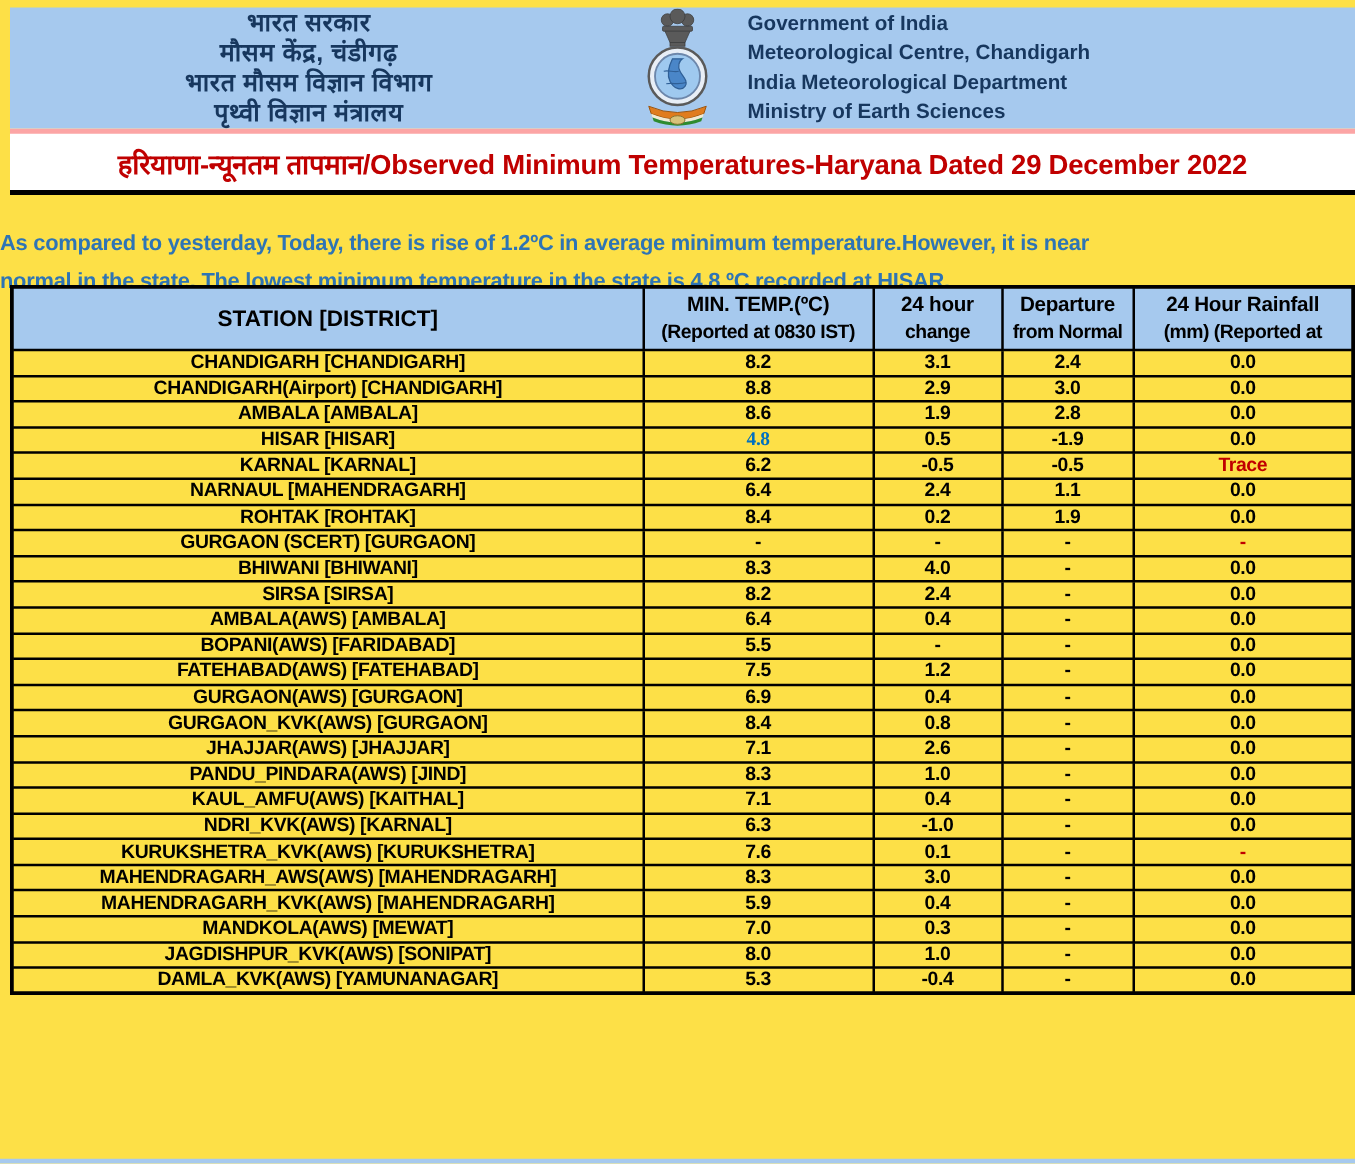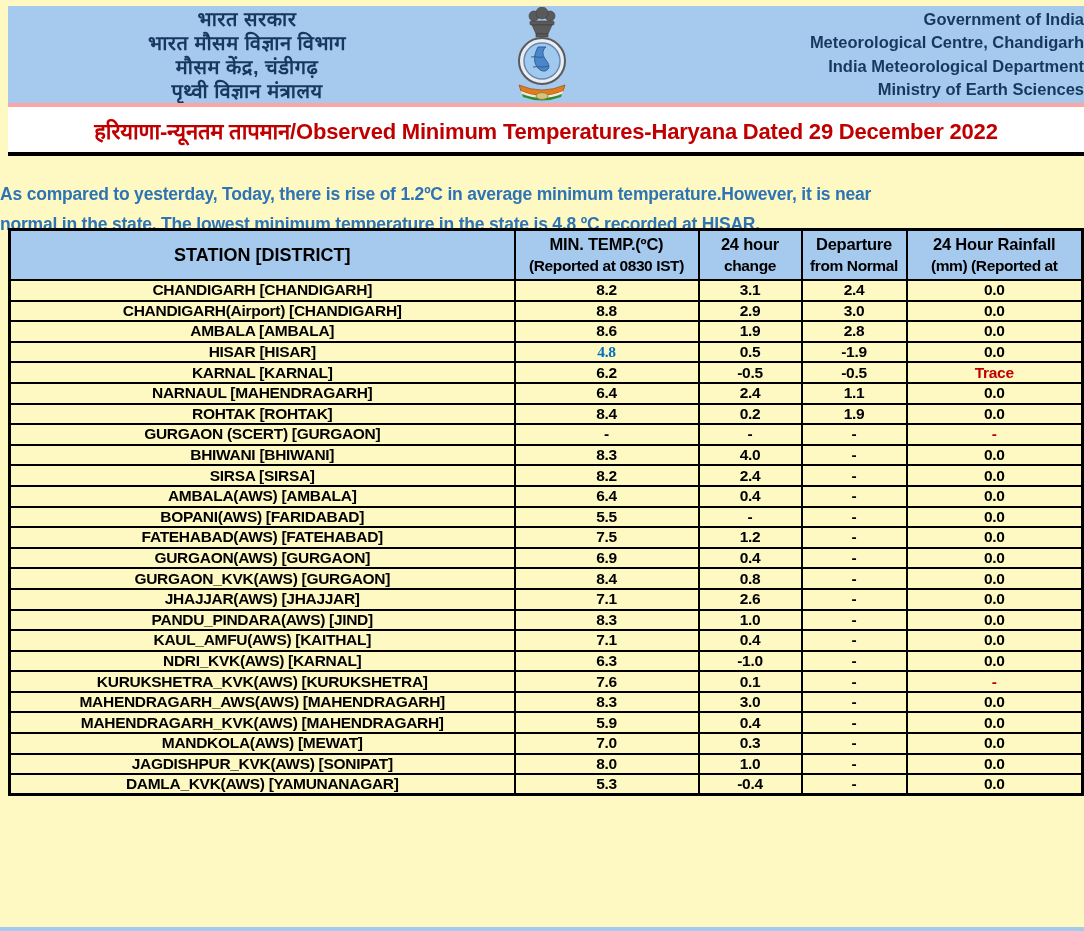--- a/index.html
+++ b/index.html
@@ -1,28 +1,28 @@
 <!DOCTYPE html>
 <html><head>
 <meta charset="utf-8">
 <style>
   * { margin:0; padding:0; box-sizing:border-box; }
   html,body { background:#ffffff; }
   body { font-family: "Liberation Sans", "DejaVu Sans", sans-serif; }
-  .page { position:relative; width:1084px; height:931px; background:#fef9c3; overflow:hidden; }
+  .page { position:relative; width:1084px; height:931px; background:#fde047; overflow:hidden; }
 
   
   .top-header {
     position:absolute; top:6px; left:8px; width:1076px; height:97px;
     background:#A6C9EE; display:flex; align-items:center;
   }
   .hindi-block { width:478px; text-align:center; color:#17375E; font-weight:bold;
     font-size:20px; line-height:24px; letter-spacing:0.5px; }
   .logo-block { width:112px; display:flex; justify-content:center; align-items:center; }
-  .english-block { flex:1; text-align:right; color:#17375E; font-weight:bold;
+  .english-block { flex:1; text-align:left; color:#17375E; font-weight:bold;
     font-size:16.5px; line-height:23.5px; }
 
   
   .title-band {
     position:absolute; top:103px; left:8px; width:1076px; height:53px;
     border-top:4px solid #fca5a5; border-bottom:4px solid #000;
     background:#fff; display:flex; align-items:center; justify-content:center;
   }
   .title-band .title-text {
     color:#C00000; font-weight:bold; font-size:22px; white-space:nowrap; letter-spacing:-0.2px;
@@ -54,22 +54,22 @@
   .bottom-strip { position:absolute; left:0; bottom:0; width:1084px; height:4px; background:#A6C9EE; }
 </style>
 </head>
 <body>
 
 <div class="page">
 
   <div class="top-header">
     <div class="hindi-block">
       <div>भारत सरकार</div>
+      <div>मौसम केंद्र, चंडीगढ़</div>
       <div>भारत मौसम विज्ञान विभाग</div>
-      <div>मौसम केंद्र, चंडीगढ़</div>
       <div>पृथ्वी विज्ञान मंत्रालय</div>
     </div>
     <div class="logo-block">
       <svg width="74" height="96" viewBox="0 0 74 96">
 
         <g fill="#5a5a5a" stroke="#3c3c3c" stroke-width="0.6">
           <circle cx="29" cy="9" r="5"></circle>
           <circle cx="45" cy="9" r="5"></circle>
           <circle cx="37" cy="6" r="6"></circle>
           <rect x="25" y="14" width="24" height="4" rx="1"></rect>

